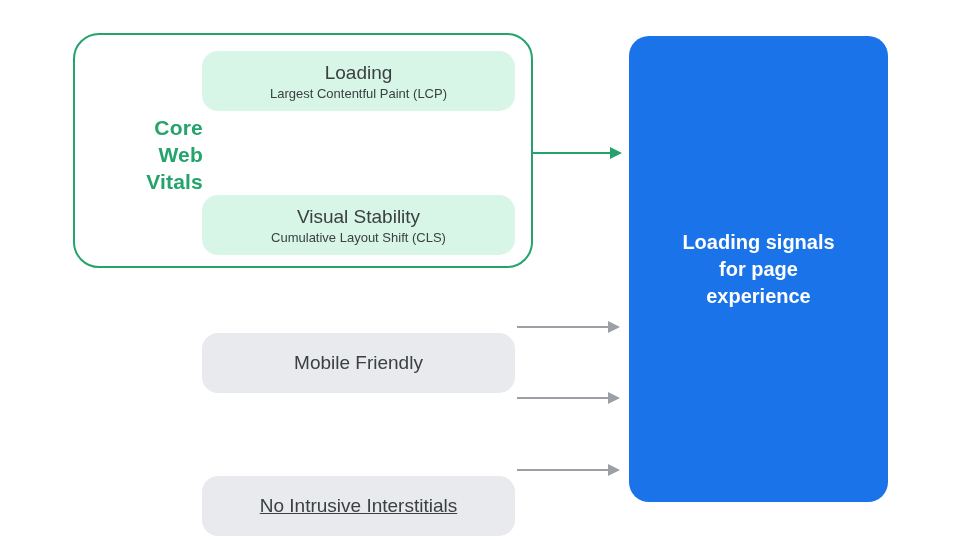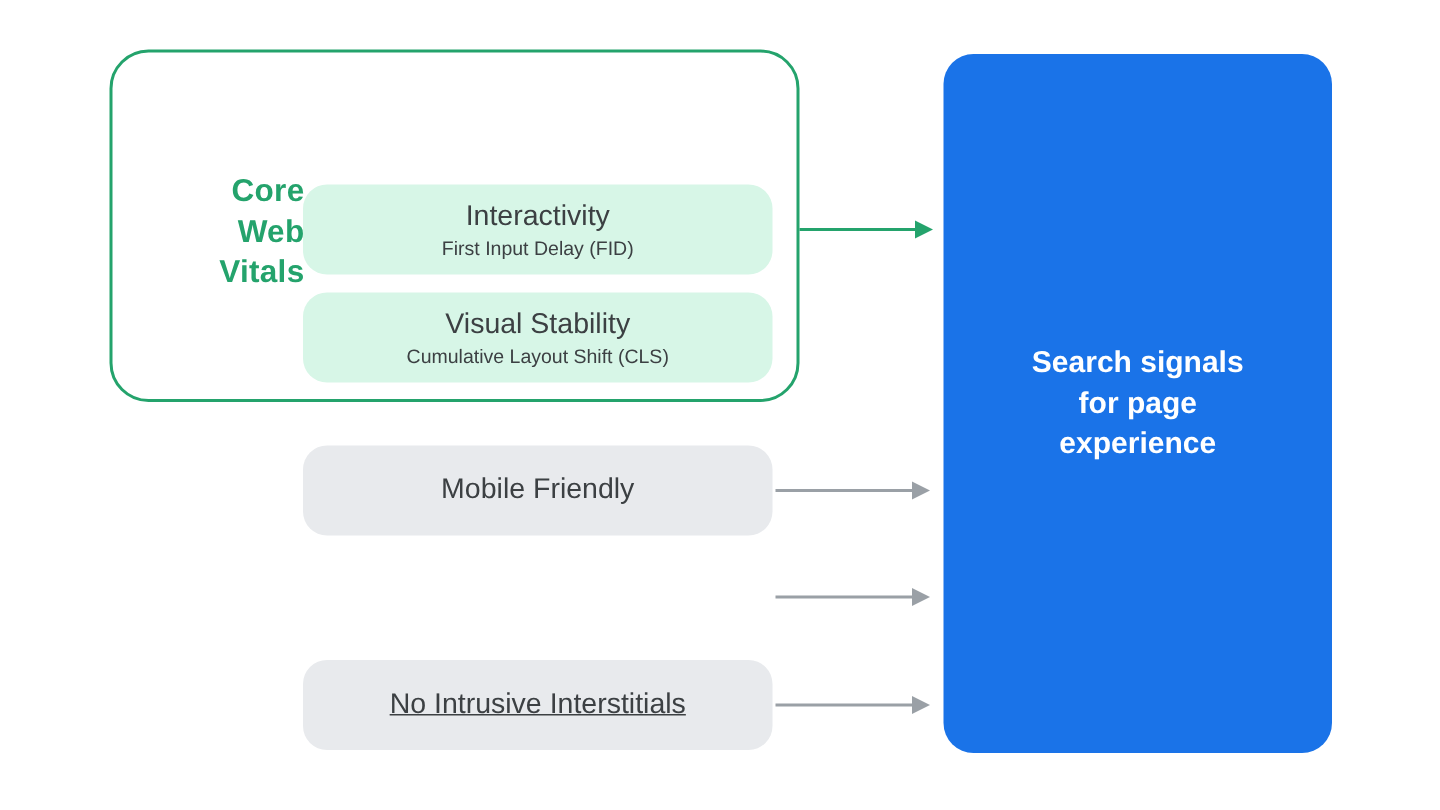--- a/index.html
+++ b/index.html
@@ -72,20 +72,21 @@
     left: 202px;
     width: 313px; height: 60px;
     background: var(--gray-fill, #E8EAED);
     border-radius: 16px;
     display: flex;
     align-items: center;
     justify-content: center;
     font-size: 19px;
     color: var(--text-dark, #3C4043);
     text-align: center;
+    margin-top: 36px;
   }
   .signal-1 { top: 297px; }
   .signal-2 { top: 368px; }
   .signal-3 { top: 440px; text-decoration: underline; }
 
   
   .result {
     position: absolute;
     left: 629px; top: 36px;
     width: 259px; height: 466px;
@@ -135,38 +136,38 @@
 <body>
 
 <div class="stage">
 
   <div class="cwv-box"></div>
 
   <div class="cwv-label">Core
 Web
 Vitals</div>
 
+  <div class="vital vital-1">
+    <div class="vital-title">Loading</div>
+    <div class="vital-sub">Largest Contentful Paint (LCP)</div>
+  </div>
 
-  <div class="vital vital-2">
-    <div class="vital-title">Interactivity</div>
-    <div class="vital-sub">First Input Delay (FID)</div>
-  </div>
 
   <div class="vital vital-3">
     <div class="vital-title">Visual Stability</div>
     <div class="vital-sub">Cumulative Layout Shift (CLS)</div>
   </div>
 
   <div class="signal signal-1">Mobile Friendly</div>
 
 
   <div class="signal signal-3">No Intrusive Interstitials</div>
 
   <div class="result">
-    <div class="result-label">Search signals
+    <div class="result-label">Loading signals
 for page
 experience</div>
   </div>
 
   <div class="arrow arrow-green">
     <span class="shaft"></span>
     <span class="tip"></span>
   </div>
 
   <div class="arrow arrow-gray arrow-mobile">

